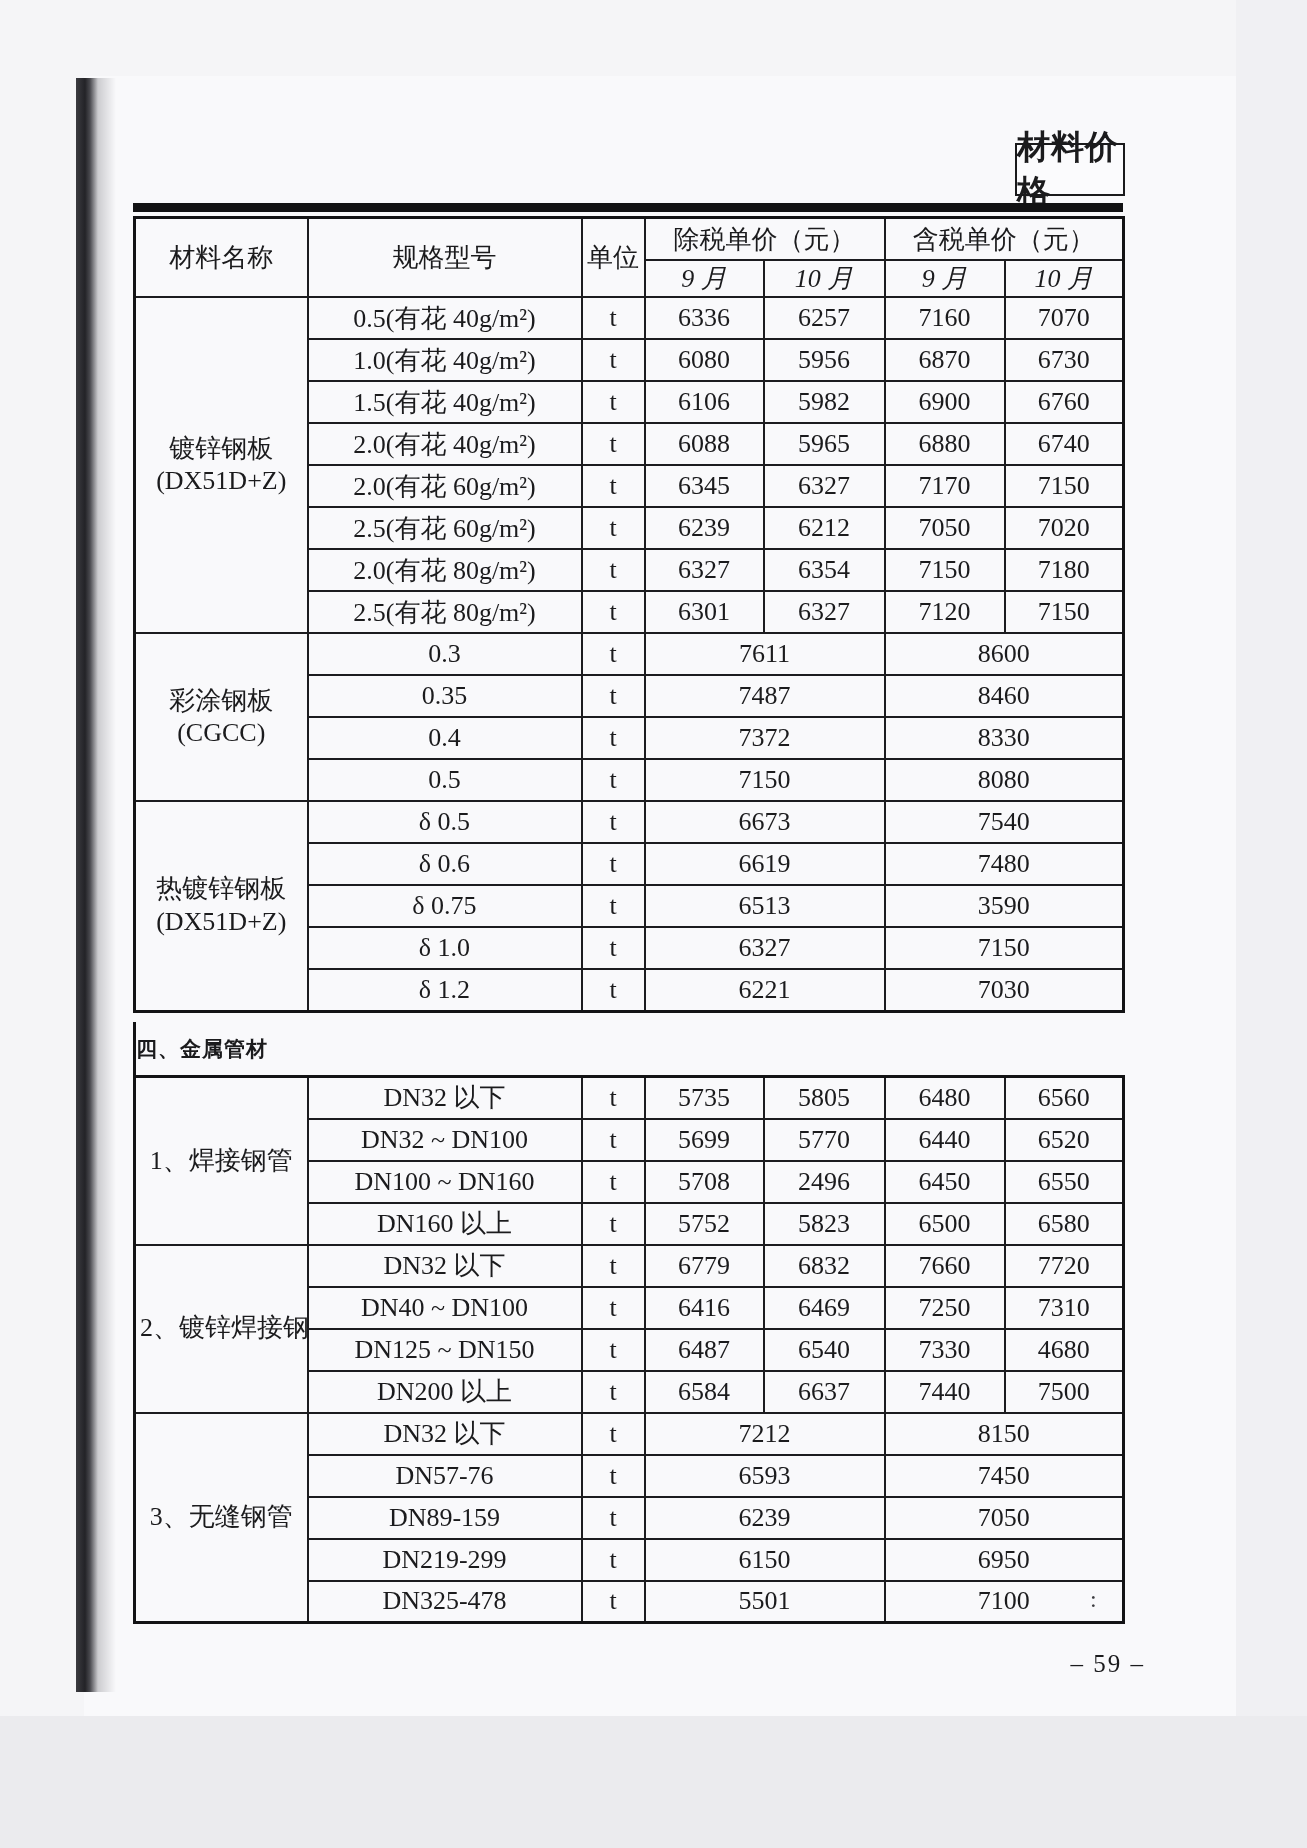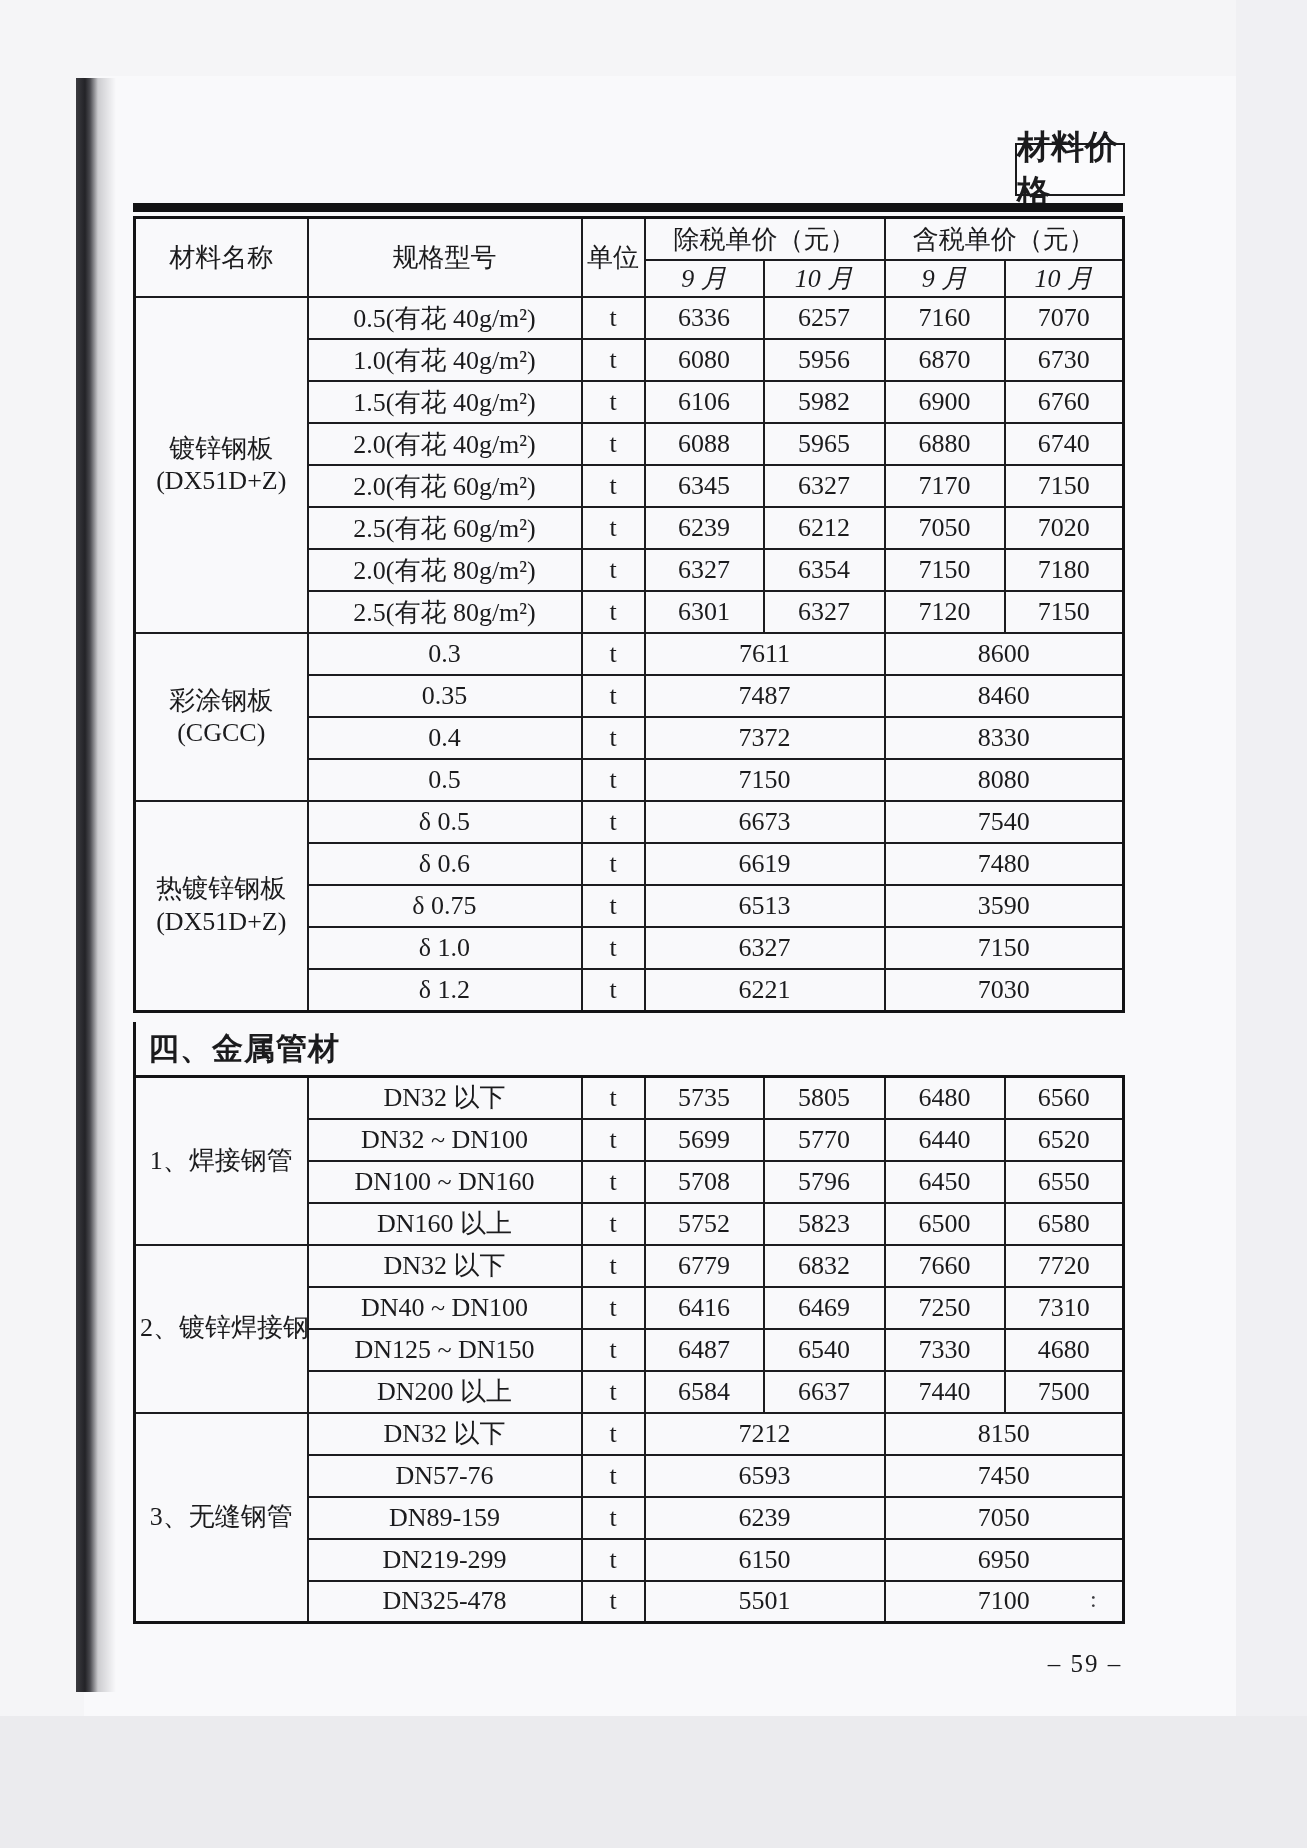--- a/index.html
+++ b/index.html
@@ -65,26 +65,25 @@
   table.price thead tr:last-child th{height:35px;font-style:italic;}
   table.price tbody tr{height:42px;}
   .material-cell div{line-height:1.25;}
   .section-band{
     position:absolute;left:133px;top:1022px;width:990px;height:53px;
     border-left:3px solid #131315;
     display:flex;align-items:center;
   }
   .section-band .heading{
     font-family:Liberation Mono, monospace;
-    font-weight:bold;font-size:31px;letter-spacing:1px;
-    padding-left:12px;
+    font-weight:bold;font-size:21px;letter-spacing:1px;
   }
   .page-number{
     position:absolute;left:1025px;top:1650px;width:120px;
-    text-align:center;font-size:25px;letter-spacing:2px;
+    text-align:right;font-size:25px;letter-spacing:2px;
   }
   .stray-mark{
     position:absolute;left:1090px;top:1586px;
     font-size:24px;color:#3c3c40;
   }
 </style>
 </head>
 <body>
 
 <div class="scan-bg"></div>
@@ -290,21 +289,21 @@
         <td>t</td>
         <td>5699</td>
         <td>5770</td>
         <td>6440</td>
         <td>6520</td>
       </tr>
       <tr>
         <td>DN100 ~ DN160</td>
         <td>t</td>
         <td>5708</td>
-        <td>5796</td>
+        <td>2496</td>
         <td>6450</td>
         <td>6550</td>
       </tr>
       <tr>
         <td>DN160 以上</td>
         <td>t</td>
         <td>5752</td>
         <td>5823</td>
         <td>6500</td>
         <td>6580</td>

